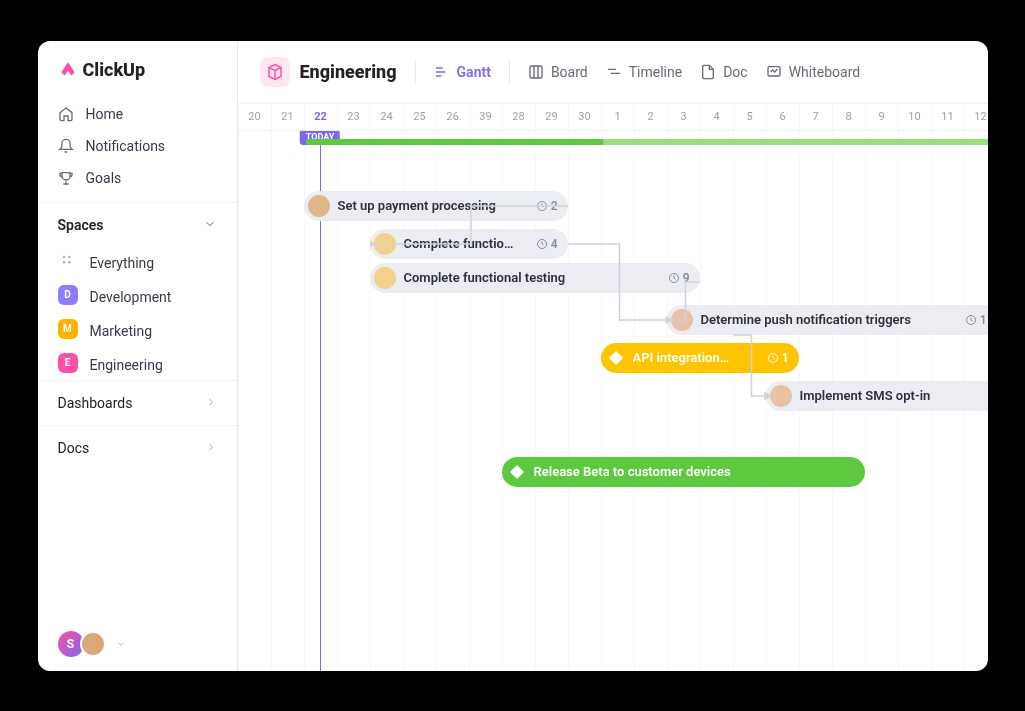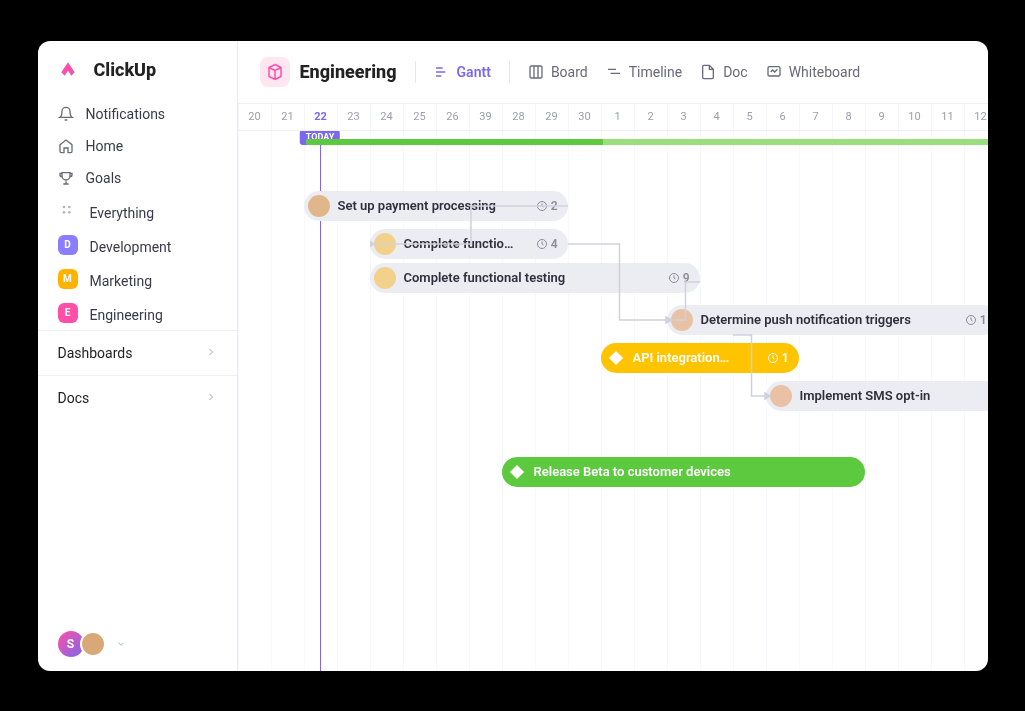--- a/index.html
+++ b/index.html
@@ -1,21 +1,21 @@
 <!DOCTYPE html>
 <html><head>
 <meta charset="utf-8">
 <style>
 * { margin: 0; padding: 0; box-sizing: border-box; }
 body { font-family: -apple-system, BlinkMacSystemFont, "Segoe UI", Roboto, sans-serif; background: #000; display: flex; align-items: center; justify-content: center; width: 1025px; height: 711px; }
 .app-window { width: 950px; height: 630px; background: #fff; border-radius: 12px; display: flex; overflow: hidden; box-shadow: 0 20px 60px rgba(0,0,0,0.3); }
 
 
 .sidebar { width: 200px; border-right: 1px solid #e8e8ee; display: flex; flex-direction: column; padding: 18px 0 14px 0; }
-.logo { display: flex; align-items: center; gap: 16px; padding: 0 20px 18px 20px; font-weight: 800; font-size: 18px; color: #222; }
+.logo { display: flex; align-items: center; gap: 5px; padding: 0 20px 18px 20px; font-weight: 800; font-size: 18px; color: #222; }
 .logo-icon { display: inline-flex; }
 .nav-item { display: flex; align-items: center; gap: 12px; padding: 8px 20px; font-size: 14px; color: #3a3a4a; cursor: pointer; }
 .nav-item .icon { width: 16px; height: 16px; display: inline-flex; align-items: center; justify-content: center; color: #6a6a78; }
 .section-header { display: flex; align-items: center; justify-content: space-between; padding: 14px 20px 10px 20px; font-size: 14px; font-weight: 600; color: #222; cursor: pointer; border-top: 1px solid #eef0f4; margin-top: 8px; }
 .chevron { color: #9aa; }
 .space-item { display: flex; align-items: flex-end; gap: 12px; padding: 7px 20px; font-size: 14px; color: #3a3a4a; cursor: pointer; }
 .space-badge { width: 20px; height: 20px; border-radius: 6px; display: inline-flex; align-items: center; justify-content: center; font-size: 10px; font-weight: 700; color: #fff; }
 .everything-icon { width: 20px; height: 20px; display: inline-flex; align-items: center; justify-content: center; }
 .collapsible { display: flex; align-items: center; justify-content: space-between; padding: 14px 20px; font-size: 14px; color: #222; cursor: pointer; border-top: 1px solid #eef0f4; }
 .sidebar-footer { margin-top: auto; padding: 0 20px; display: flex; align-items: center; gap: 6px; }
@@ -80,42 +80,48 @@
               </linearGradient>
             </defs>
           </svg>
       </span>
       <span>ClickUp</span>
     </div>
 
     <div class="nav-item">
       <span class="icon">
           <svg width="16" height="16" viewBox="0 0 24 24" fill="none" stroke="currentColor" stroke-width="2">
-            <path d="M18 8a6 6 0 0 0-12 0c0 7-3 9-3 9h18s-3-2-3-9M10 21h4"></path>
-          </svg>
-        </span>
-      <span>Notifications</span>
+            <path d="M3 10l9-7 9 7v10a2 2 0 0 1-2 2h-4v-7h-6v7H5a2 2 0 0 1-2-2z"></path>
+          </svg>
+        </span>
+      <span>Home</span>
     </div>
     <div class="nav-item">
       <span class="icon">
           <svg width="16" height="16" viewBox="0 0 24 24" fill="none" stroke="currentColor" stroke-width="2">
-            <path d="M3 10l9-7 9 7v10a2 2 0 0 1-2 2h-4v-7h-6v7H5a2 2 0 0 1-2-2z"></path>
-          </svg>
-        </span>
-      <span>Home</span>
+            <path d="M18 8a6 6 0 0 0-12 0c0 7-3 9-3 9h18s-3-2-3-9M10 21h4"></path>
+          </svg>
+        </span>
+      <span>Notifications</span>
     </div>
     <div class="nav-item">
       <span class="icon">
           <svg width="16" height="16" viewBox="0 0 24 24" fill="none" stroke="currentColor" stroke-width="2">
             <path d="M8 21h8M12 17v4M6 4h12v5a6 6 0 0 1-12 0zM6 5H3v2a3 3 0 0 0 3 3M18 5h3v2a3 3 0 0 1-3 3"></path>
           </svg>
         </span>
       <span>Goals</span>
     </div>
 
+    <div class="section-header">
+      <span>Spaces</span>
+      <span class="chevron"><svg width="14" height="14" viewBox="0 0 24 24" fill="none" stroke="currentColor" stroke-width="2">
+            <path d="M6 9l6 6 6-6"></path>
+          </svg></span>
+    </div>
 
     <div class="space-item">
       <span class="everything-icon">
           <svg width="16" height="16" viewBox="0 0 24 24" fill="#b0b4c0">
             <circle cx="6" cy="6" r="2"></circle>
             <circle cx="14" cy="6" r="2"></circle>
             <circle cx="6" cy="14" r="2"></circle>
             <circle cx="14" cy="14" r="2"></circle>
           </svg>
         </span>

